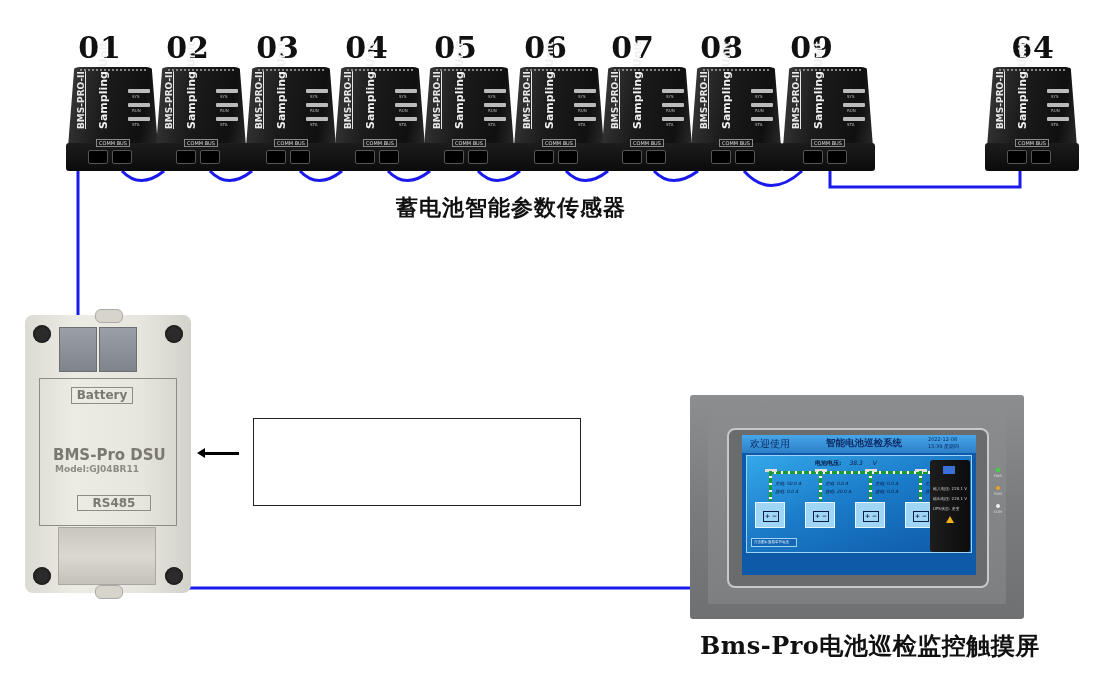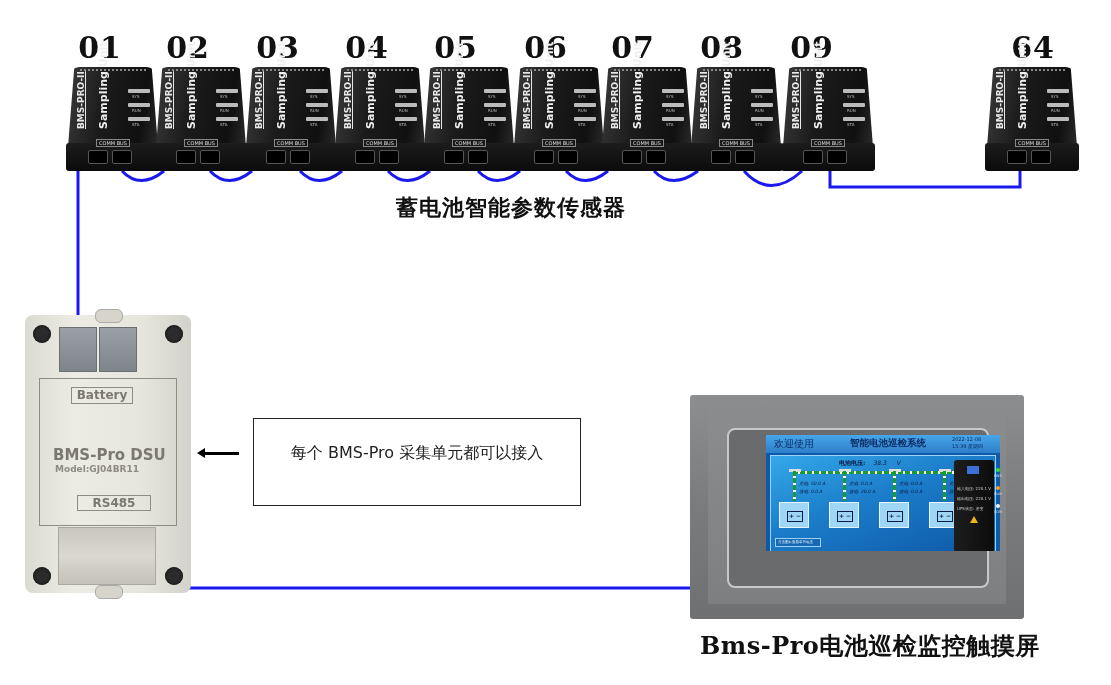--- a/index.html
+++ b/index.html
@@ -76,21 +76,21 @@
   .callout .red { color: #e01010; font-weight: bold; }
 
   
   .hmi {
     position: absolute; left: 690px; top: 395px; width: 334px; height: 224px;
     background: linear-gradient(180deg, #8d8e90 0%, #7a7b7d 50%, #6f7072 100%);
     border-radius: 3px;
   }
   .hmi .inner { position: absolute; left: 18px; top: 13px; width: 298px; height: 196px; background: linear-gradient(180deg, #8b8c8e, #7e7f81); border-radius: 2px; }
   .hmi .bezel { position: absolute; left: 37px; top: 33px; width: 262px; height: 160px; border: 2px solid #c8c8c8; border-radius: 8px; background: #6a6b6d; }
-  .screen { position: absolute; left: 52px; top: 40px; width: 234px; height: 116px; background: #0f5aa8; overflow: hidden; margin-left: 24px; }
+  .screen { position: absolute; left: 52px; top: 40px; width: 234px; height: 140px; background: #0f5aa8; overflow: hidden; }
   .screen .hdr { position: absolute; left: 0; top: 0; width: 234px; height: 18px; background: linear-gradient(180deg, #47a6e8, #2d7fc9); }
   .screen .hdr .welcome { position: absolute; left: 8px; top: 2px; font-size: 10px; color: #0d2c66; }
   .screen .hdr .sys { position: absolute; left: 84px; top: 2px; font-size: 9.5px; font-weight: bold; color: #0d2c66; }
   .screen .hdr .date { position: absolute; left: 186px; top: 1px; font-size: 5px; color: #0d2c66; line-height: 7px; }
   .screen .main { position: absolute; left: 4px; top: 20px; width: 226px; height: 98px; background: linear-gradient(160deg, #35a8ea 0%, #1b7cc9 45%, #0d58a6 100%); border: 1px solid #9fd3f6; }
   .screen .volt { position: absolute; left: 68px; top: 3px; font-size: 6px; color: #0b1c44; font-weight: bold; white-space: nowrap; }
   .screen .volt i { font-style: italic; font-weight: normal; margin-left: 8px; }
   .screen .bus { position: absolute; left: 22px; top: 15px; width: 168px; height: 3px; background: repeating-linear-gradient(90deg, #1a9b2e 0 5px, #ffffff 5px 7px); }
   .screen .drop { position: absolute; top: 15px; width: 3px; height: 30px; background: repeating-linear-gradient(180deg, #1a9b2e 0 5px, #ffffff 5px 7px); }
   .screen .tee { position: absolute; top: 13px; width: 12px; height: 3px; background: #ddd; }
@@ -325,21 +325,20 @@
   <div class="panel"></div>
   <div class="tag" style="left:46px; top:72px; width:62px; height:17px">Battery</div>
   <div class="title">BMS-Pro DSU</div>
   <div class="model">Model:GJ04BR11</div>
   <div class="tag" style="left:52px; top:180px; width:74px; height:16px">RS485</div>
   <div class="bottom-port"></div>
 </div>
 
 <div class="arrow"></div>
 <div class="callout">
-  <div>每个 BMS-Pro 采集单元都可以接入</div>
 </div>
 
 <div class="hmi">
   <div class="inner"></div>
   <div class="bezel"></div>
   <div class="screen">
     <div class="hdr">
       <div class="welcome">欢迎使用</div>
       <div class="sys">智能电池巡检系统</div>
       <div class="date">

